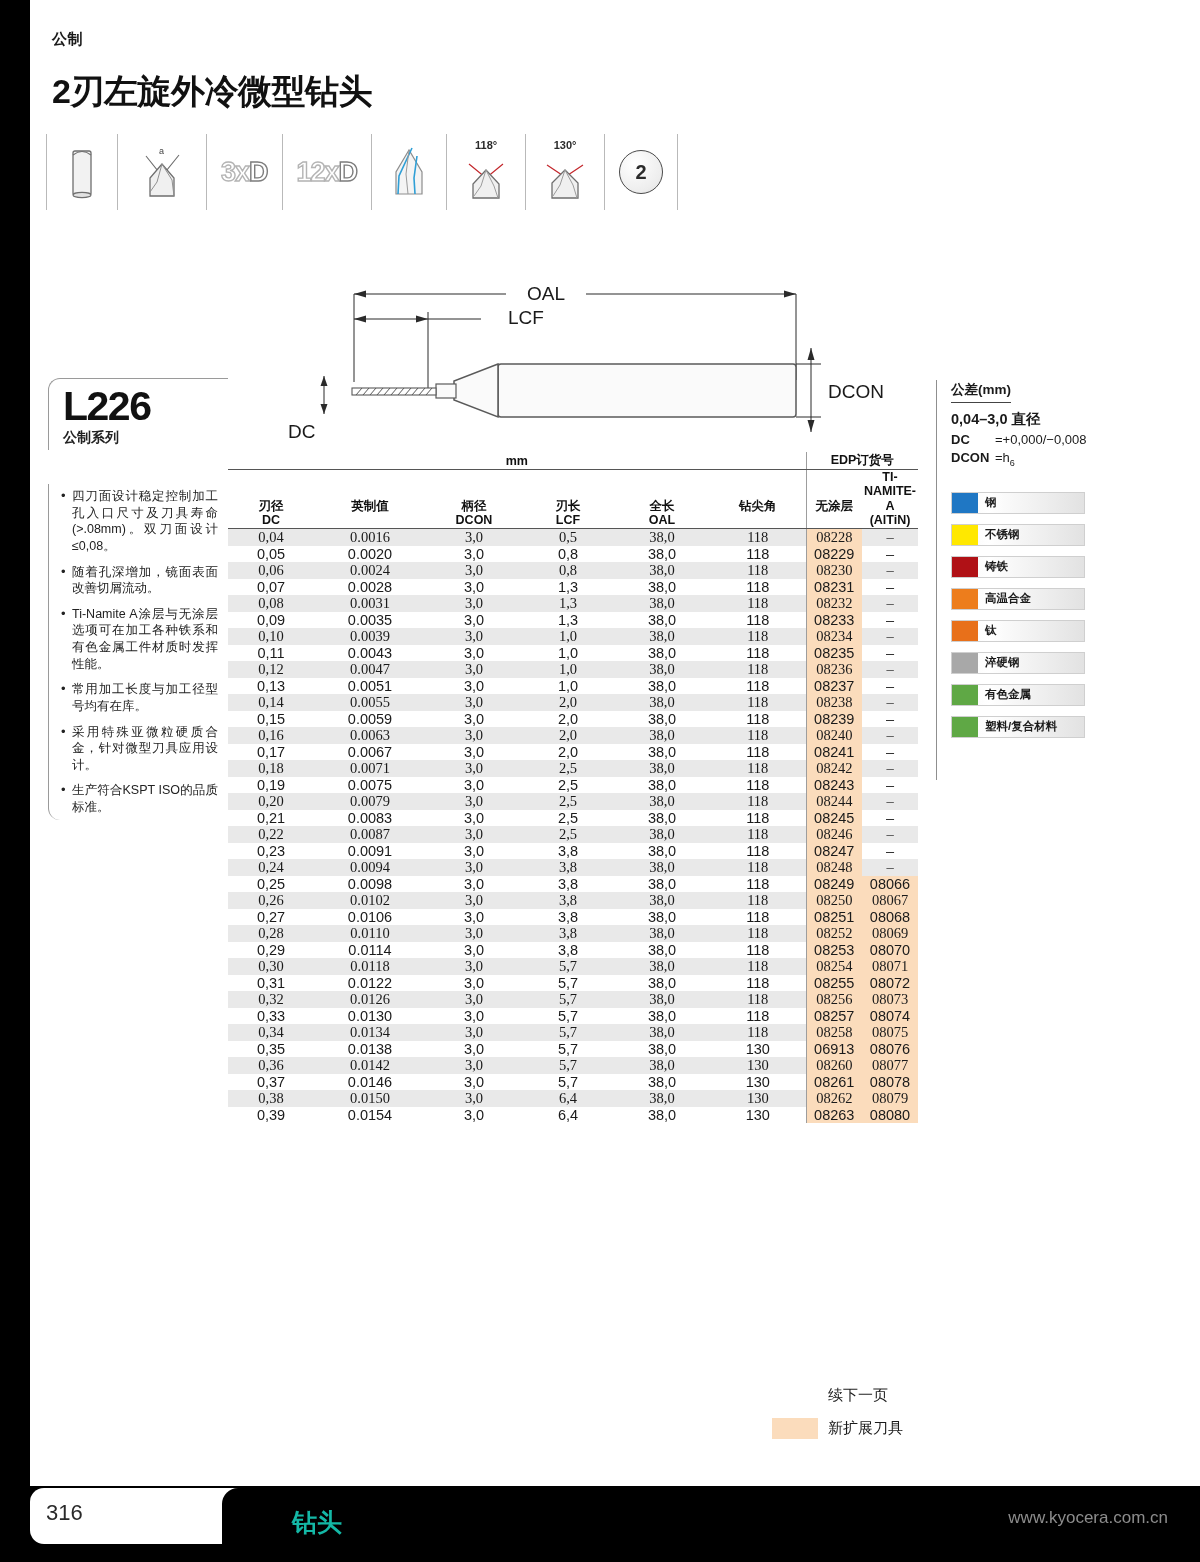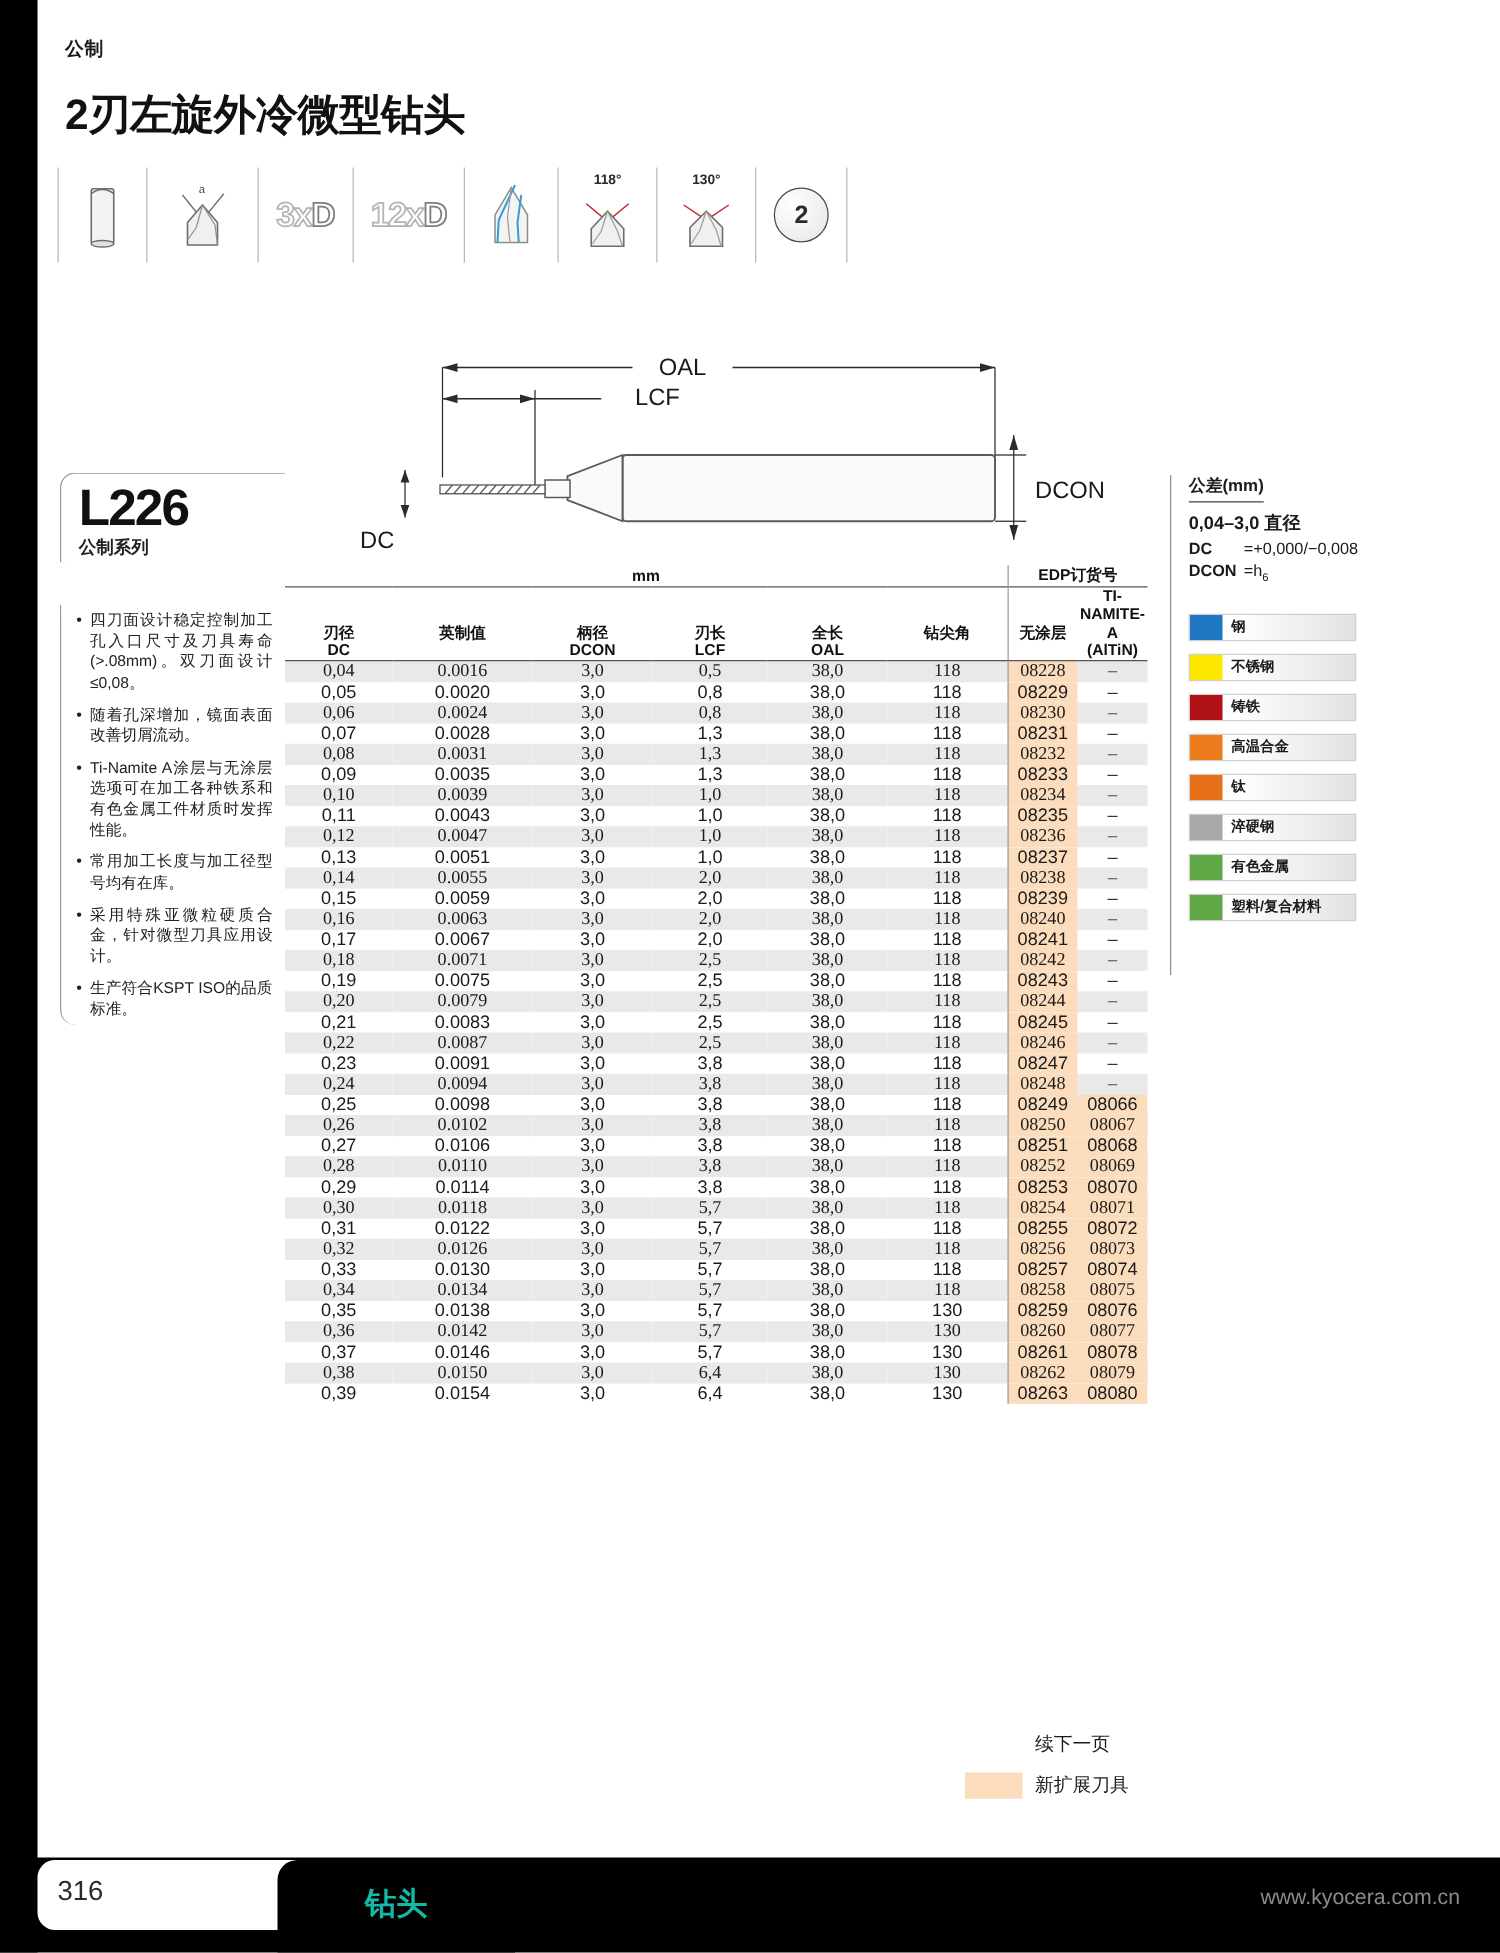--- a/index.html
+++ b/index.html
@@ -666,21 +666,21 @@
           <td class="sep hl">08258</td>
           <td class="hl">08075</td>
         </tr>
         <tr class="even">
           <td>0,35</td>
           <td>0.0138</td>
           <td>3,0</td>
           <td>5,7</td>
           <td>38,0</td>
           <td>130</td>
-          <td class="sep hl">08259</td>
+          <td class="sep hl">06913</td>
           <td class="hl">08076</td>
         </tr>
         <tr class="odd">
           <td>0,36</td>
           <td>0.0142</td>
           <td>3,0</td>
           <td>5,7</td>
           <td>38,0</td>
           <td>130</td>
           <td class="sep hl">08260</td>

